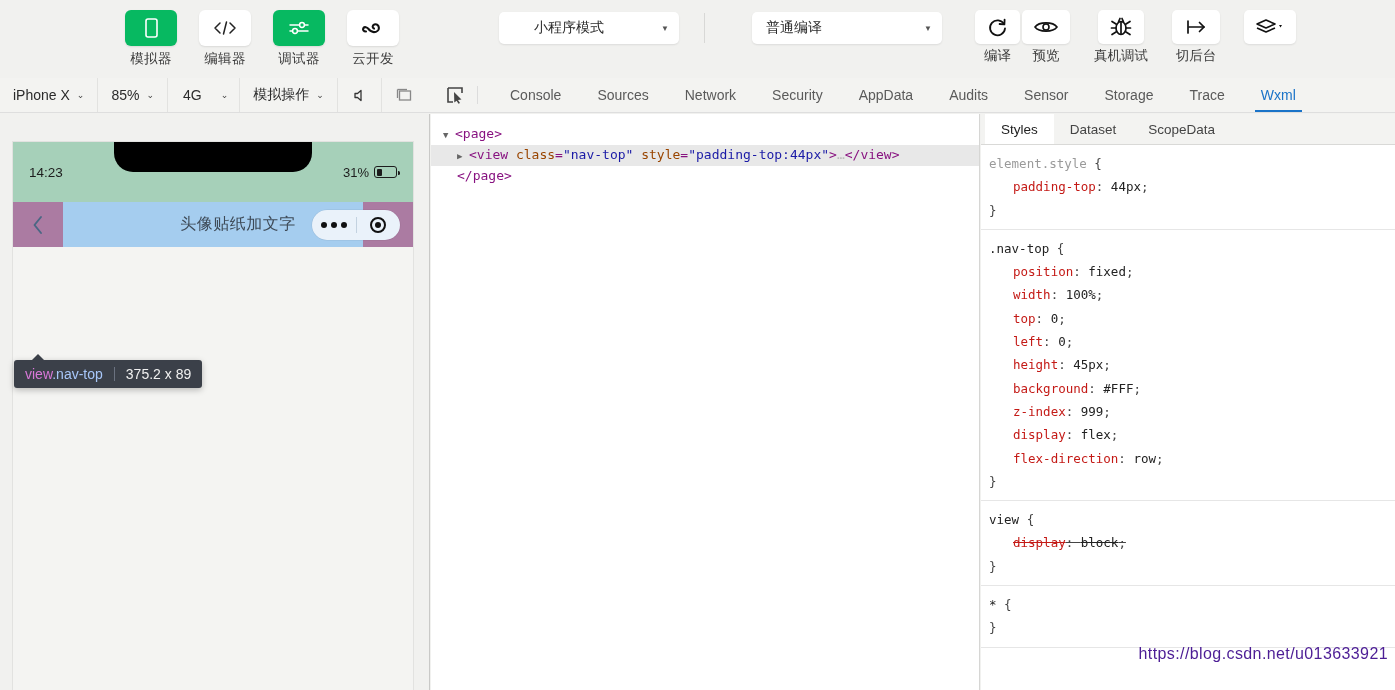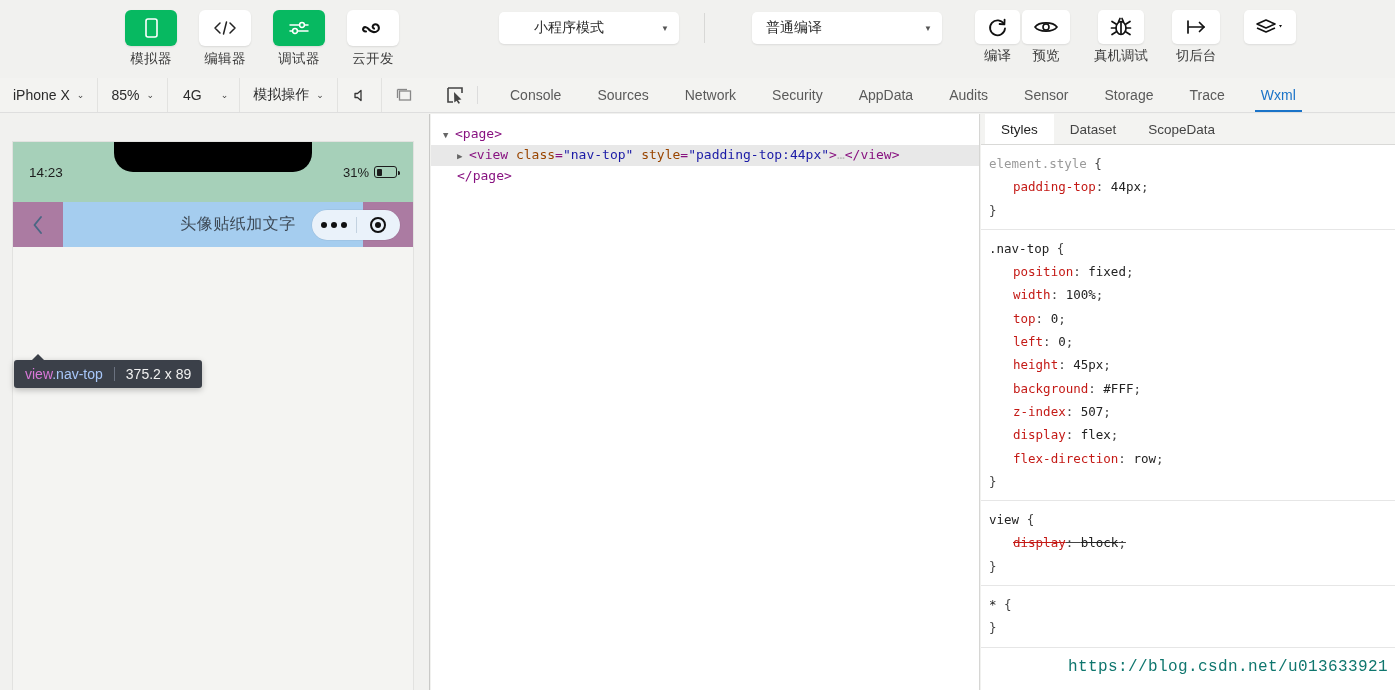--- a/index.html
+++ b/index.html
@@ -204,23 +204,23 @@
     padding:7px 0 7px 8px; border-bottom:1px solid #e6e6e6; color:#444;
   }
   .sel{ color:#808080; }
   .sel.el{ color:#9a9a9a; }
   .prop{ color:#c41a16; padding-left:24px; }
   .pval{ color:#222; }
   .strike{ text-decoration:line-through; }
   .brace{ color:#444; }
 
   .watermark{
-    position:absolute; right:7px; bottom:14px;
-    font-size:16px; color:#0f766e; letter-spacing:.4px; z-index:30;
-    font-family:Liberation Mono, monospace;
+    position:absolute; right:7px; bottom:27px;
+    font-size:16px; color:#4c1d95; letter-spacing:.4px; z-index:30;
+    font-family:Liberation Sans, sans-serif;
   }
 
   svg{ display:block; }
 </style>
 </head>
 <body>
 
 <div class="app">
 
   <div class="toolbar">
@@ -500,21 +500,21 @@
     </div>
 
     <div class="css-block">
       <div><span class="sel" style="color:#222;">.nav-top</span><span class="brace"> {</span></div>
       <div><span class="prop">position</span><span class="brace">: </span><span class="pval">fixed</span><span class="brace">;</span></div>
       <div><span class="prop">width</span><span class="brace">: </span><span class="pval">100%</span><span class="brace">;</span></div>
       <div><span class="prop">top</span><span class="brace">: </span><span class="pval">0</span><span class="brace">;</span></div>
       <div><span class="prop">left</span><span class="brace">: </span><span class="pval">0</span><span class="brace">;</span></div>
       <div><span class="prop">height</span><span class="brace">: </span><span class="pval">45px</span><span class="brace">;</span></div>
       <div><span class="prop">background</span><span class="brace">: </span><span class="pval">#FFF</span><span class="brace">;</span></div>
-      <div><span class="prop">z-index</span><span class="brace">: </span><span class="pval">507</span><span class="brace">;</span></div>
+      <div><span class="prop">z-index</span><span class="brace">: </span><span class="pval">999</span><span class="brace">;</span></div>
       <div><span class="prop">display</span><span class="brace">: </span><span class="pval">flex</span><span class="brace">;</span></div>
       <div><span class="prop">flex-direction</span><span class="brace">: </span><span class="pval">row</span><span class="brace">;</span></div>
       <div><span class="brace">}</span></div>
     </div>
 
     <div class="css-block">
       <div><span class="sel" style="color:#222;">view</span><span class="brace"> {</span></div>
       <div><span class="prop strike">display</span><span class="brace strike">: </span><span class="pval strike">block</span><span class="brace strike">;</span></div>
       <div><span class="brace">}</span></div>
     </div>

